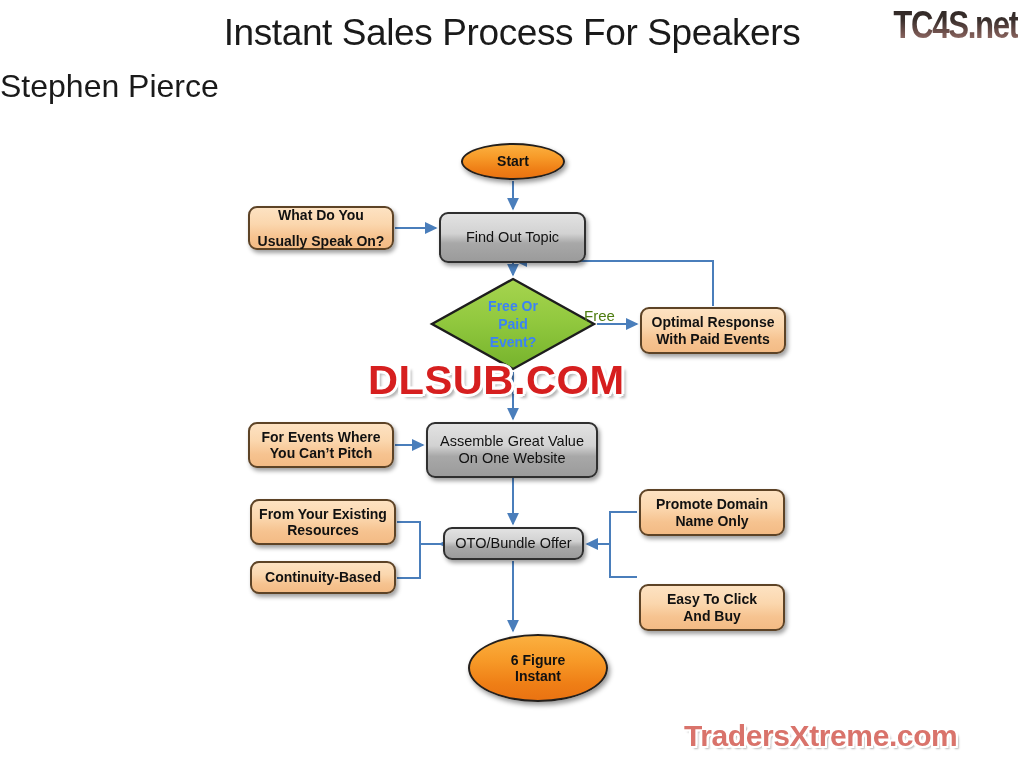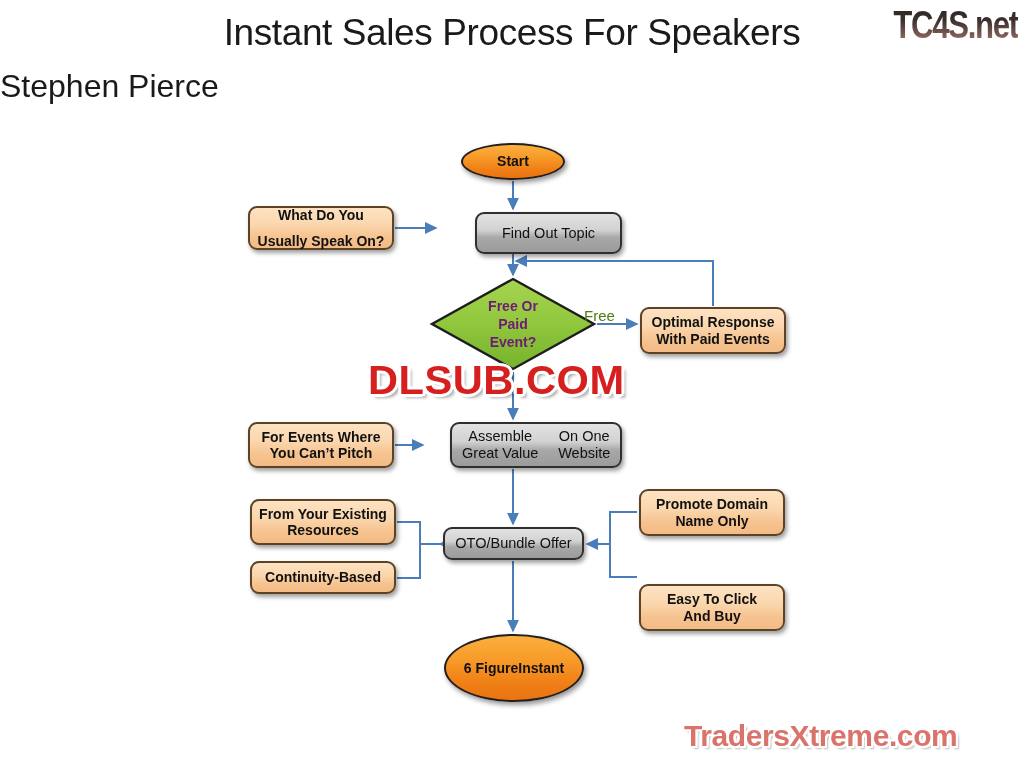--- a/index.html
+++ b/index.html
@@ -132,21 +132,21 @@
     left: 0;
     top: 0;
     width: 100%;
     height: 100%;
     display: flex;
     flex-direction: column;
     align-items: center;
     justify-content: center;
     font-size: 14px;
     font-weight: bold;
-    color: #701a75;
+    color: #3b82f6;
     line-height: 1.3;
     text-align: center;
   }
 
   .edge-label {
     position: absolute;
     font-size: 15px;
     color: #4d7c0f;
     z-index: 4;
     white-space: nowrap;
@@ -241,21 +241,21 @@
 
   <div class="node ellipse-orange" style="left:461px; top:143px; width:104px; height:37px;">
     <span>Start</span>
   </div>
 
   <div class="node box-peach" style="left:248px; top:206px; width:146px; height:44px; flex-direction:column;gap:10px;">
     <span>What Do You</span>
     <span>Usually Speak On?</span>
   </div>
 
-  <div class="node box-gray" style="left:439px; top:212px; width:147px; height:42px;margin-left:36px;">
+  <div class="node box-gray" style="left:439px; top:212px; width:147px; height:51px;">
     <span>Find Out Topic</span>
   </div>
 
   <div class="diamond-wrap" style="left:430px; top:277px; width:166px; height:94px;">
     <svg width="166" height="94" viewBox="0 0 166 94" xmlns="http://www.w3.org/2000/svg">
       <defs>
         <linearGradient id="greenGrad" x1="0" y1="0" x2="0" y2="1">
           <stop offset="0%" stop-color="#a6d44f"></stop>
           <stop offset="45%" stop-color="#92c93f"></stop>
           <stop offset="100%" stop-color="#76b32c"></stop>
@@ -275,21 +275,21 @@
   <div class="node box-peach" style="left:640px; top:307px; width:146px; height:47px; flex-direction:column;">
     <span>Optimal Response</span>
     <span>With Paid Events</span>
   </div>
 
   <div class="node box-peach" style="left:248px; top:422px; width:146px; height:46px; flex-direction:column;">
     <span>For Events Where</span>
     <span>You Can’t Pitch</span>
   </div>
 
-  <div class="node box-gray" style="left:426px; top:422px; width:172px; height:46px; flex-direction:row;margin-left:24px;">
+  <div class="node box-gray" style="left:426px; top:422px; width:172px; height:56px; flex-direction:column;">
     <span>Assemble Great Value</span>
     <span>On One Website</span>
   </div>
 
   <div class="node box-peach" style="left:250px; top:499px; width:146px; height:46px; flex-direction:column;">
     <span>From Your Existing</span>
     <span>Resources</span>
   </div>
 
   <div class="node box-peach" style="left:250px; top:561px; width:146px; height:33px;">
@@ -303,21 +303,21 @@
   <div class="node box-peach" style="left:639px; top:489px; width:146px; height:47px; flex-direction:column;">
     <span>Promote Domain</span>
     <span>Name Only</span>
   </div>
 
   <div class="node box-peach" style="left:639px; top:584px; width:146px; height:47px; flex-direction:column;">
     <span>Easy To Click</span>
     <span>And Buy</span>
   </div>
 
-  <div class="node ellipse-orange" style="left:444px; top:634px; width:140px; height:68px; flex-direction:row;">
+  <div class="node ellipse-orange" style="left:468px; top:634px; width:140px; height:68px; flex-direction:column;">
     <span>6 Figure</span>
     <span>Instant</span>
   </div>
 
 </div>
 
 <div class="watermark" id="dlsub-watermark">DLSUB.COM</div>
 <div class="watermark" id="tradersxtreme-watermark">TradersXtreme.com</div>
 
 </body></html>

